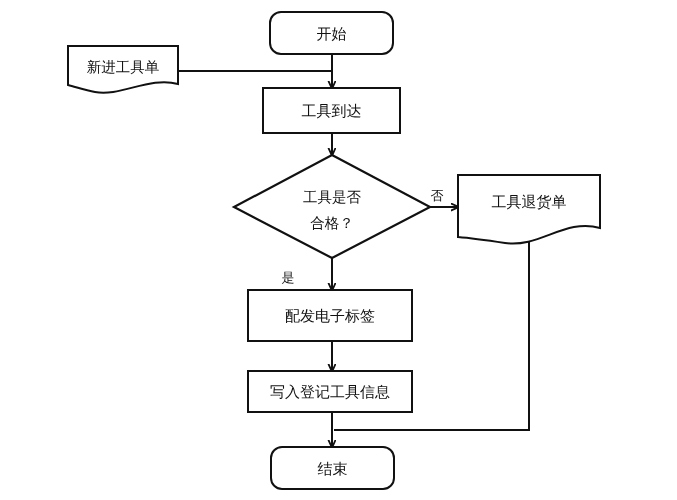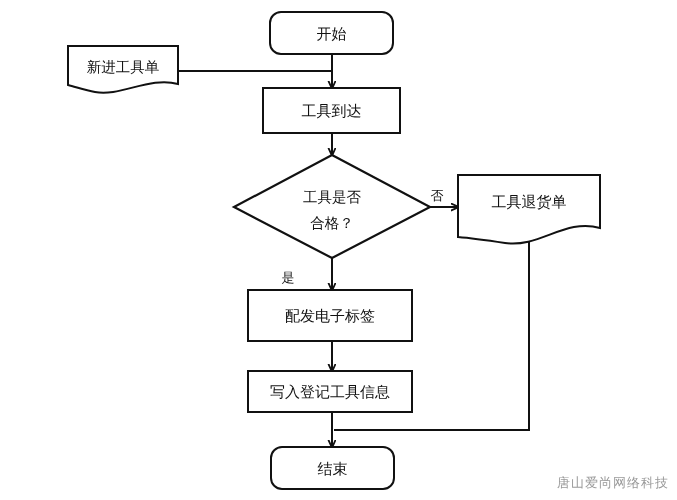--- a/index.html
+++ b/index.html
@@ -133,15 +133,14 @@
       <text class="node-label" x="330" y="392">写入登记工具信息</text>
     </g>
 
     <g>
       <rect class="node-shape" x="271" y="447" width="123" height="42" rx="11" ry="11"></rect>
       <text class="node-label" x="332.5" y="469">结束</text>
     </g>
 
   </svg>
 
-  <div class="watermark">唐山爱尚网络科技</div>
 
 </div>
 
 </body></html>

